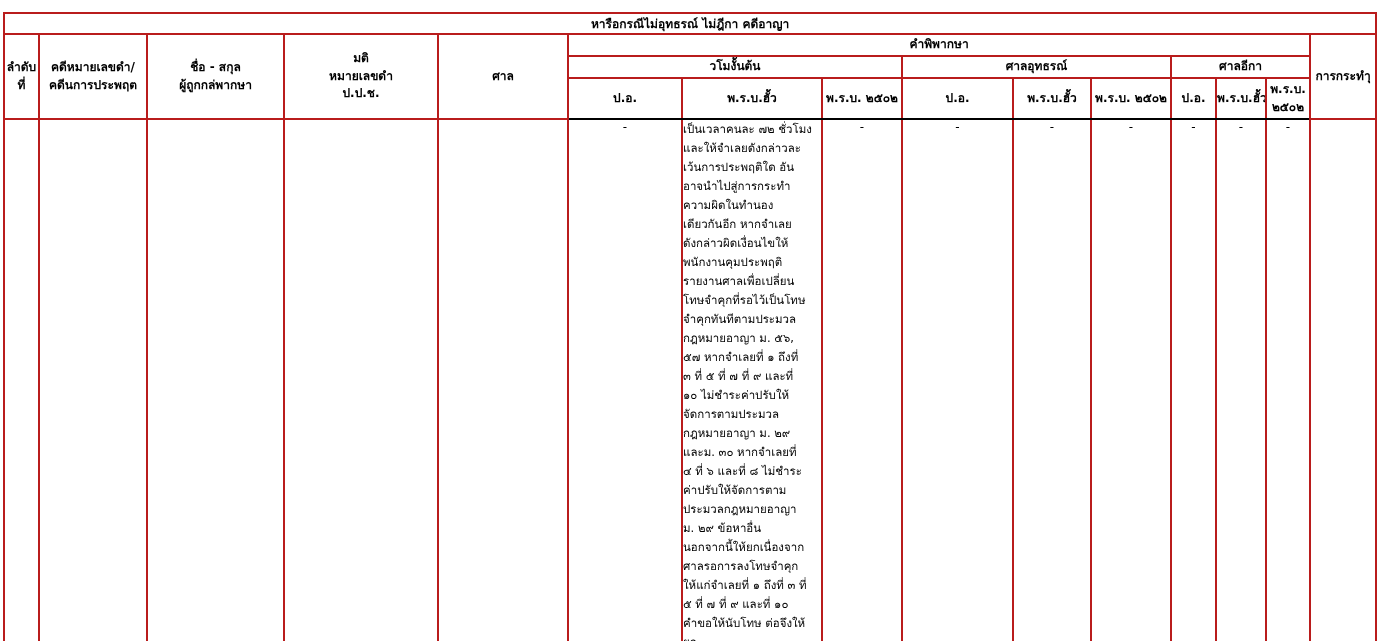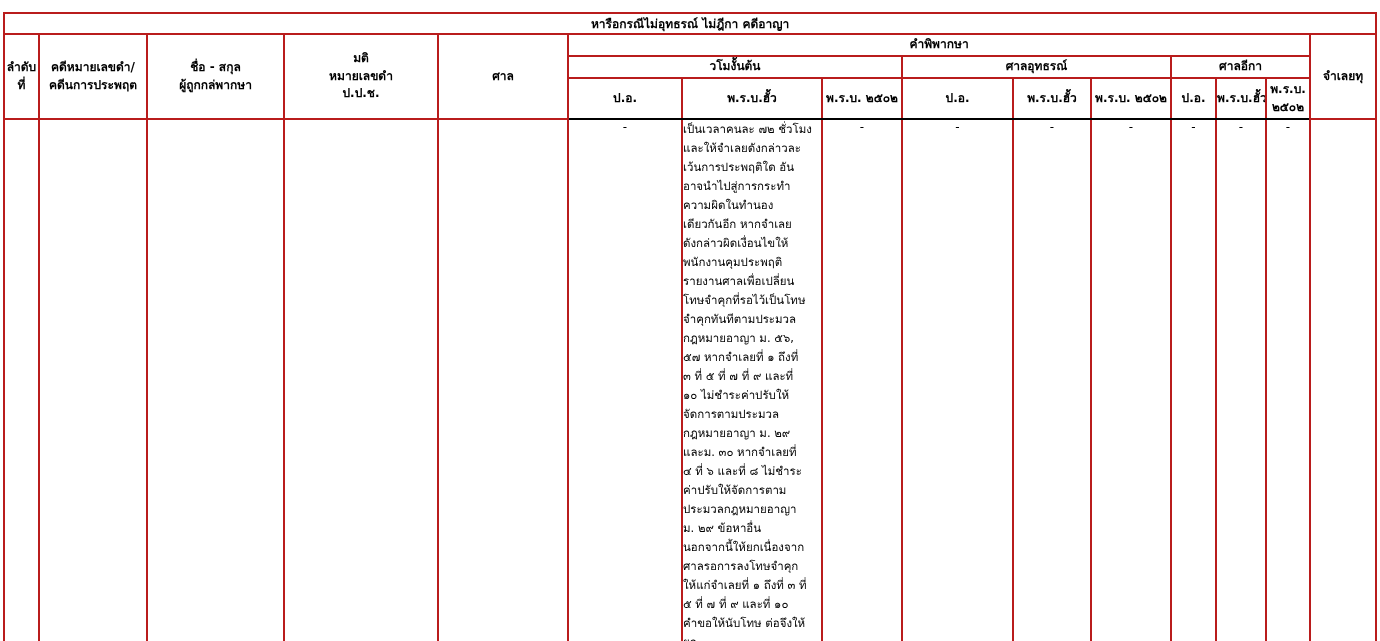--- a/index.html
+++ b/index.html
@@ -100,21 +100,21 @@
 ที่</th>
         <th class="hdr" rowspan="3">คดีหมายเลขดำ/
 คดีนการประพฤต</th>
         <th class="hdr" rowspan="3">ชื่อ - สกุล
 ผู้ถูกกล่พากษา</th>
         <th class="hdr" rowspan="3">มติ
 หมายเลขดำ
 ป.ป.ช.</th>
         <th class="hdr" rowspan="3">ศาล</th>
         <th class="hdr" colspan="9">คำพิพากษา</th>
-        <th class="hdr" rowspan="3">จำเลยทุ</th>
+        <th class="hdr" rowspan="3">การกระทำุ</th>
       </tr>
       <tr class="group-row">
         <th class="hdr" colspan="3">วโมงั้นต้น</th>
         <th class="hdr" colspan="3">ศาลอุทธรณ์</th>
         <th class="hdr" colspan="3">ศาลอีกา</th>
       </tr>
       <tr class="sub-row">
         <th class="hdr">ป.อ.</th>
         <th class="hdr">พ.ร.บ.ฮั้ว</th>
         <th class="hdr">พ.ร.บ. ๒๕๐๒</th>

